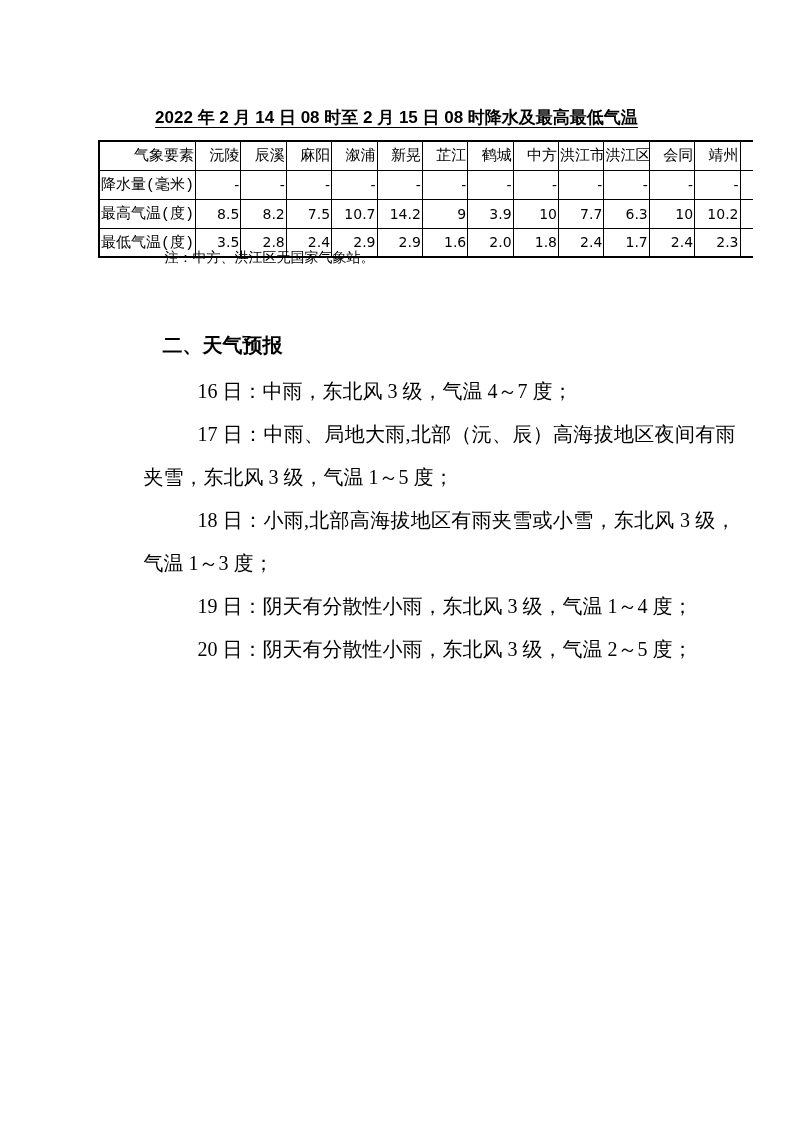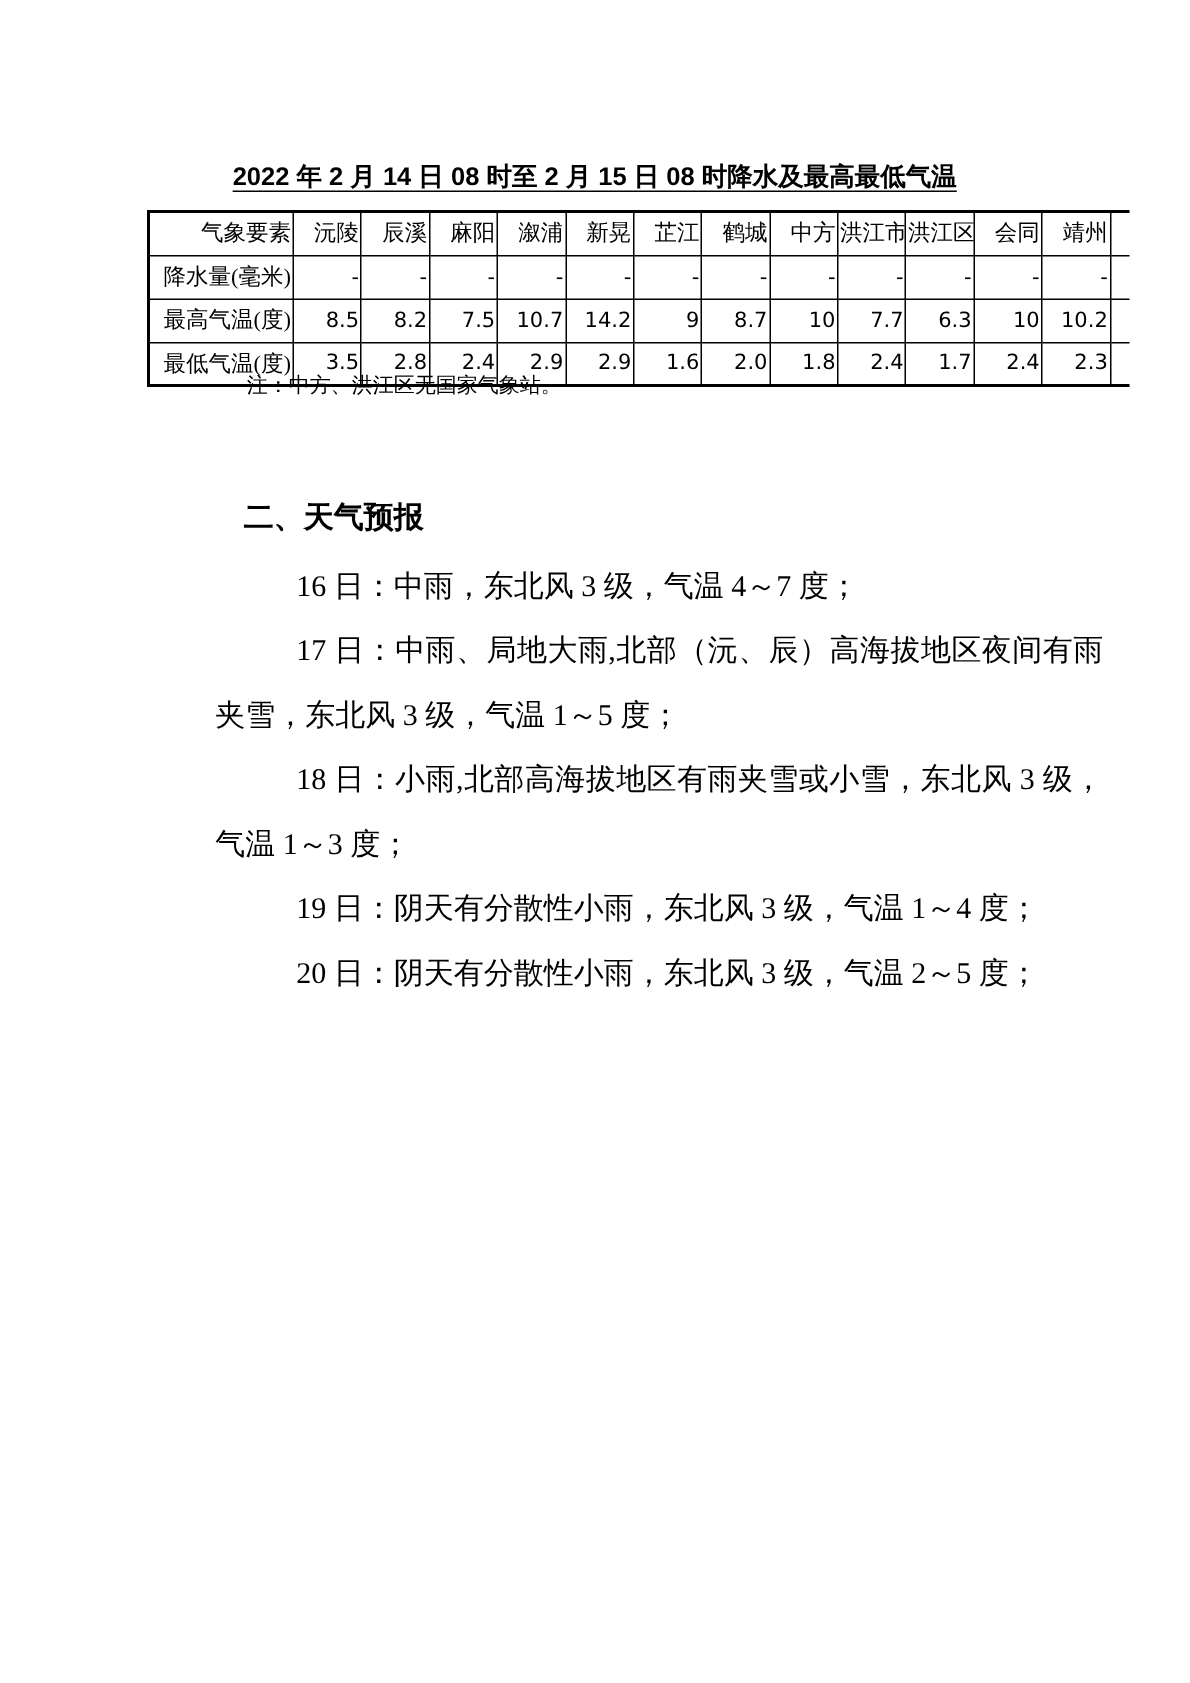--- a/index.html
+++ b/index.html
@@ -54,21 +54,21 @@
     font-weight: normal;
     overflow: hidden;
     white-space: nowrap;
   }
   .weather-table th {
     font-family: "Liberation Serif", serif;
     font-size: 15px;
   }
   .weather-table th.label-col { width: 97px; }
   .weather-table td.label-cell {
-    font-family: Liberation Serif, serif;
+    font-family: Liberation Mono, monospace;
     font-size: 15px;
   }
   .weather-table td.value-cell {
     font-family: "DejaVu Sans", sans-serif;
     font-size: 14px;
   }
 
   
   .table-note {
     position: absolute;
@@ -158,21 +158,21 @@
           <td class="value-cell">-</td>
         </tr>
         <tr>
           <td class="label-cell">最高气温(度)</td>
           <td class="value-cell">8.5</td>
           <td class="value-cell">8.2</td>
           <td class="value-cell">7.5</td>
           <td class="value-cell">10.7</td>
           <td class="value-cell">14.2</td>
           <td class="value-cell">9</td>
-          <td class="value-cell">8.7</td>
+          <td class="value-cell">3.9</td>
           <td class="value-cell">10</td>
           <td class="value-cell">7.7</td>
           <td class="value-cell">6.3</td>
           <td class="value-cell">10</td>
           <td class="value-cell">10.2</td>
           <td class="value-cell">13.8</td>
         </tr>
         <tr>
           <td class="label-cell">最低气温(度)</td>
           <td class="value-cell">3.5</td>

